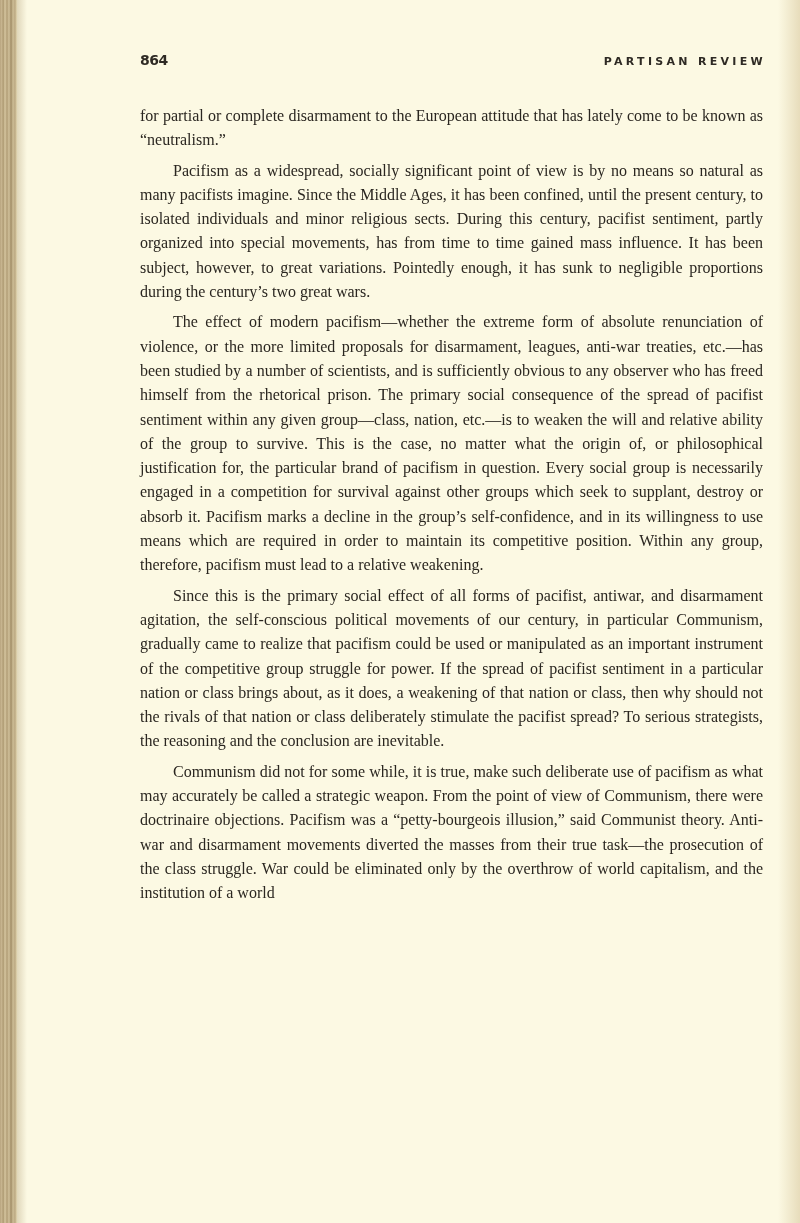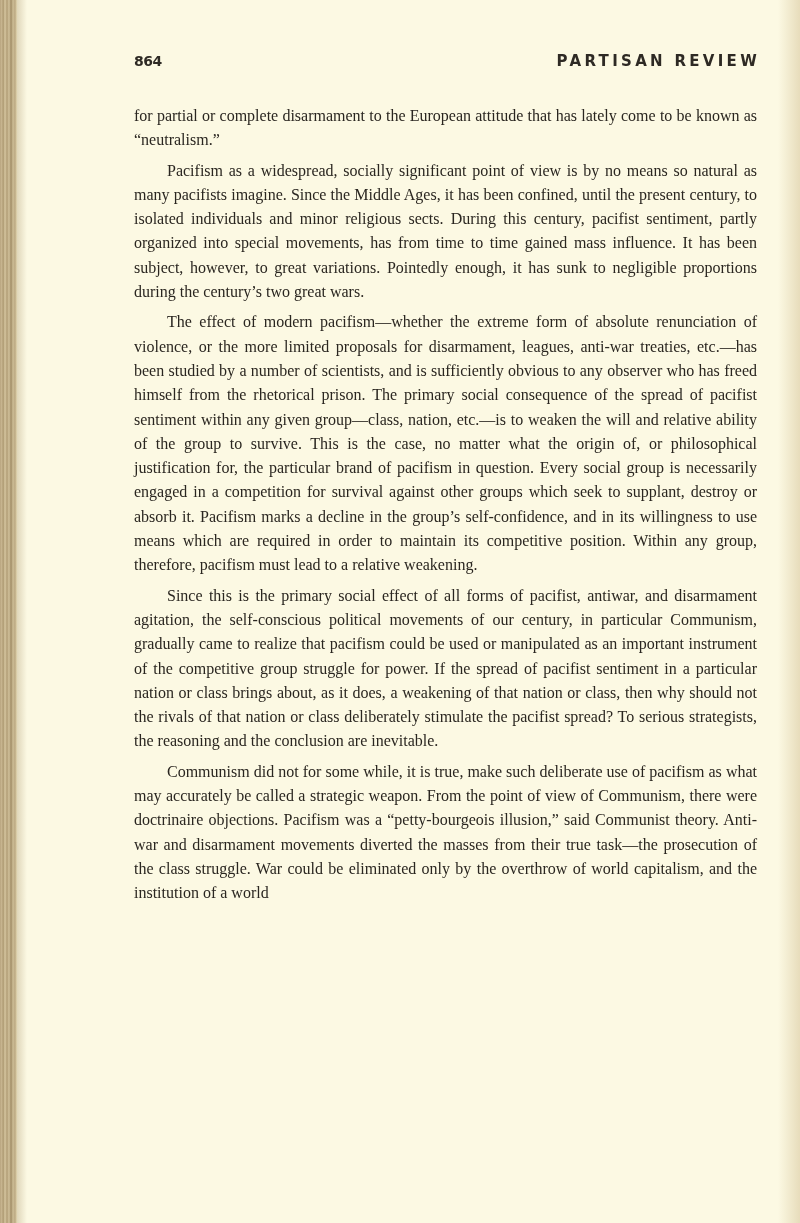--- a/index.html
+++ b/index.html
@@ -17,32 +17,32 @@
   }
   .page-edge::after {
     content: ""; position: absolute; top: 0; right: -10px; width: 10px; bottom: 0;
     background: linear-gradient(90deg, rgba(170,150,110,0.35), rgba(252,249,227,0));
   }
   .right-shade {
     position: absolute; right: 0; top: 0; bottom: 0; width: 22px;
     background: linear-gradient(90deg, rgba(252,249,227,0), rgba(222,208,170,0.7));
   }
   .page {
-    position: absolute; left: 134px; top: 52px; width: 623px;
+    position: absolute; left: 140px; top: 52px; width: 623px;
     color: #2a2620;
   }
   .running-head {
     display: flex; justify-content: space-between; align-items: baseline;
     height: 30px;
     font-family: "DejaVu Sans", sans-serif;
     font-weight: bold;
     color: #2e2a24;
   }
   .folio { font-size: 14px; letter-spacing: -0.5px; }
-  .journal { font-size: 15px; letter-spacing: 3.3px; margin-right: -3px; }
+  .journal { font-size: 11px; letter-spacing: 3.3px; margin-right: -3px; }
   .body-text {
     margin-top: 22px;
     font-family: "Liberation Serif", serif;
     font-size: 16px;
     line-height: 24.3px;
     text-align: justify;
     color: #2a2620;
   }
   .body-text p { margin: 0 0 6px 0; text-indent: 0; }
   .body-text p.indent { text-indent: 33px; font-family: Liberation Serif, serif; }

